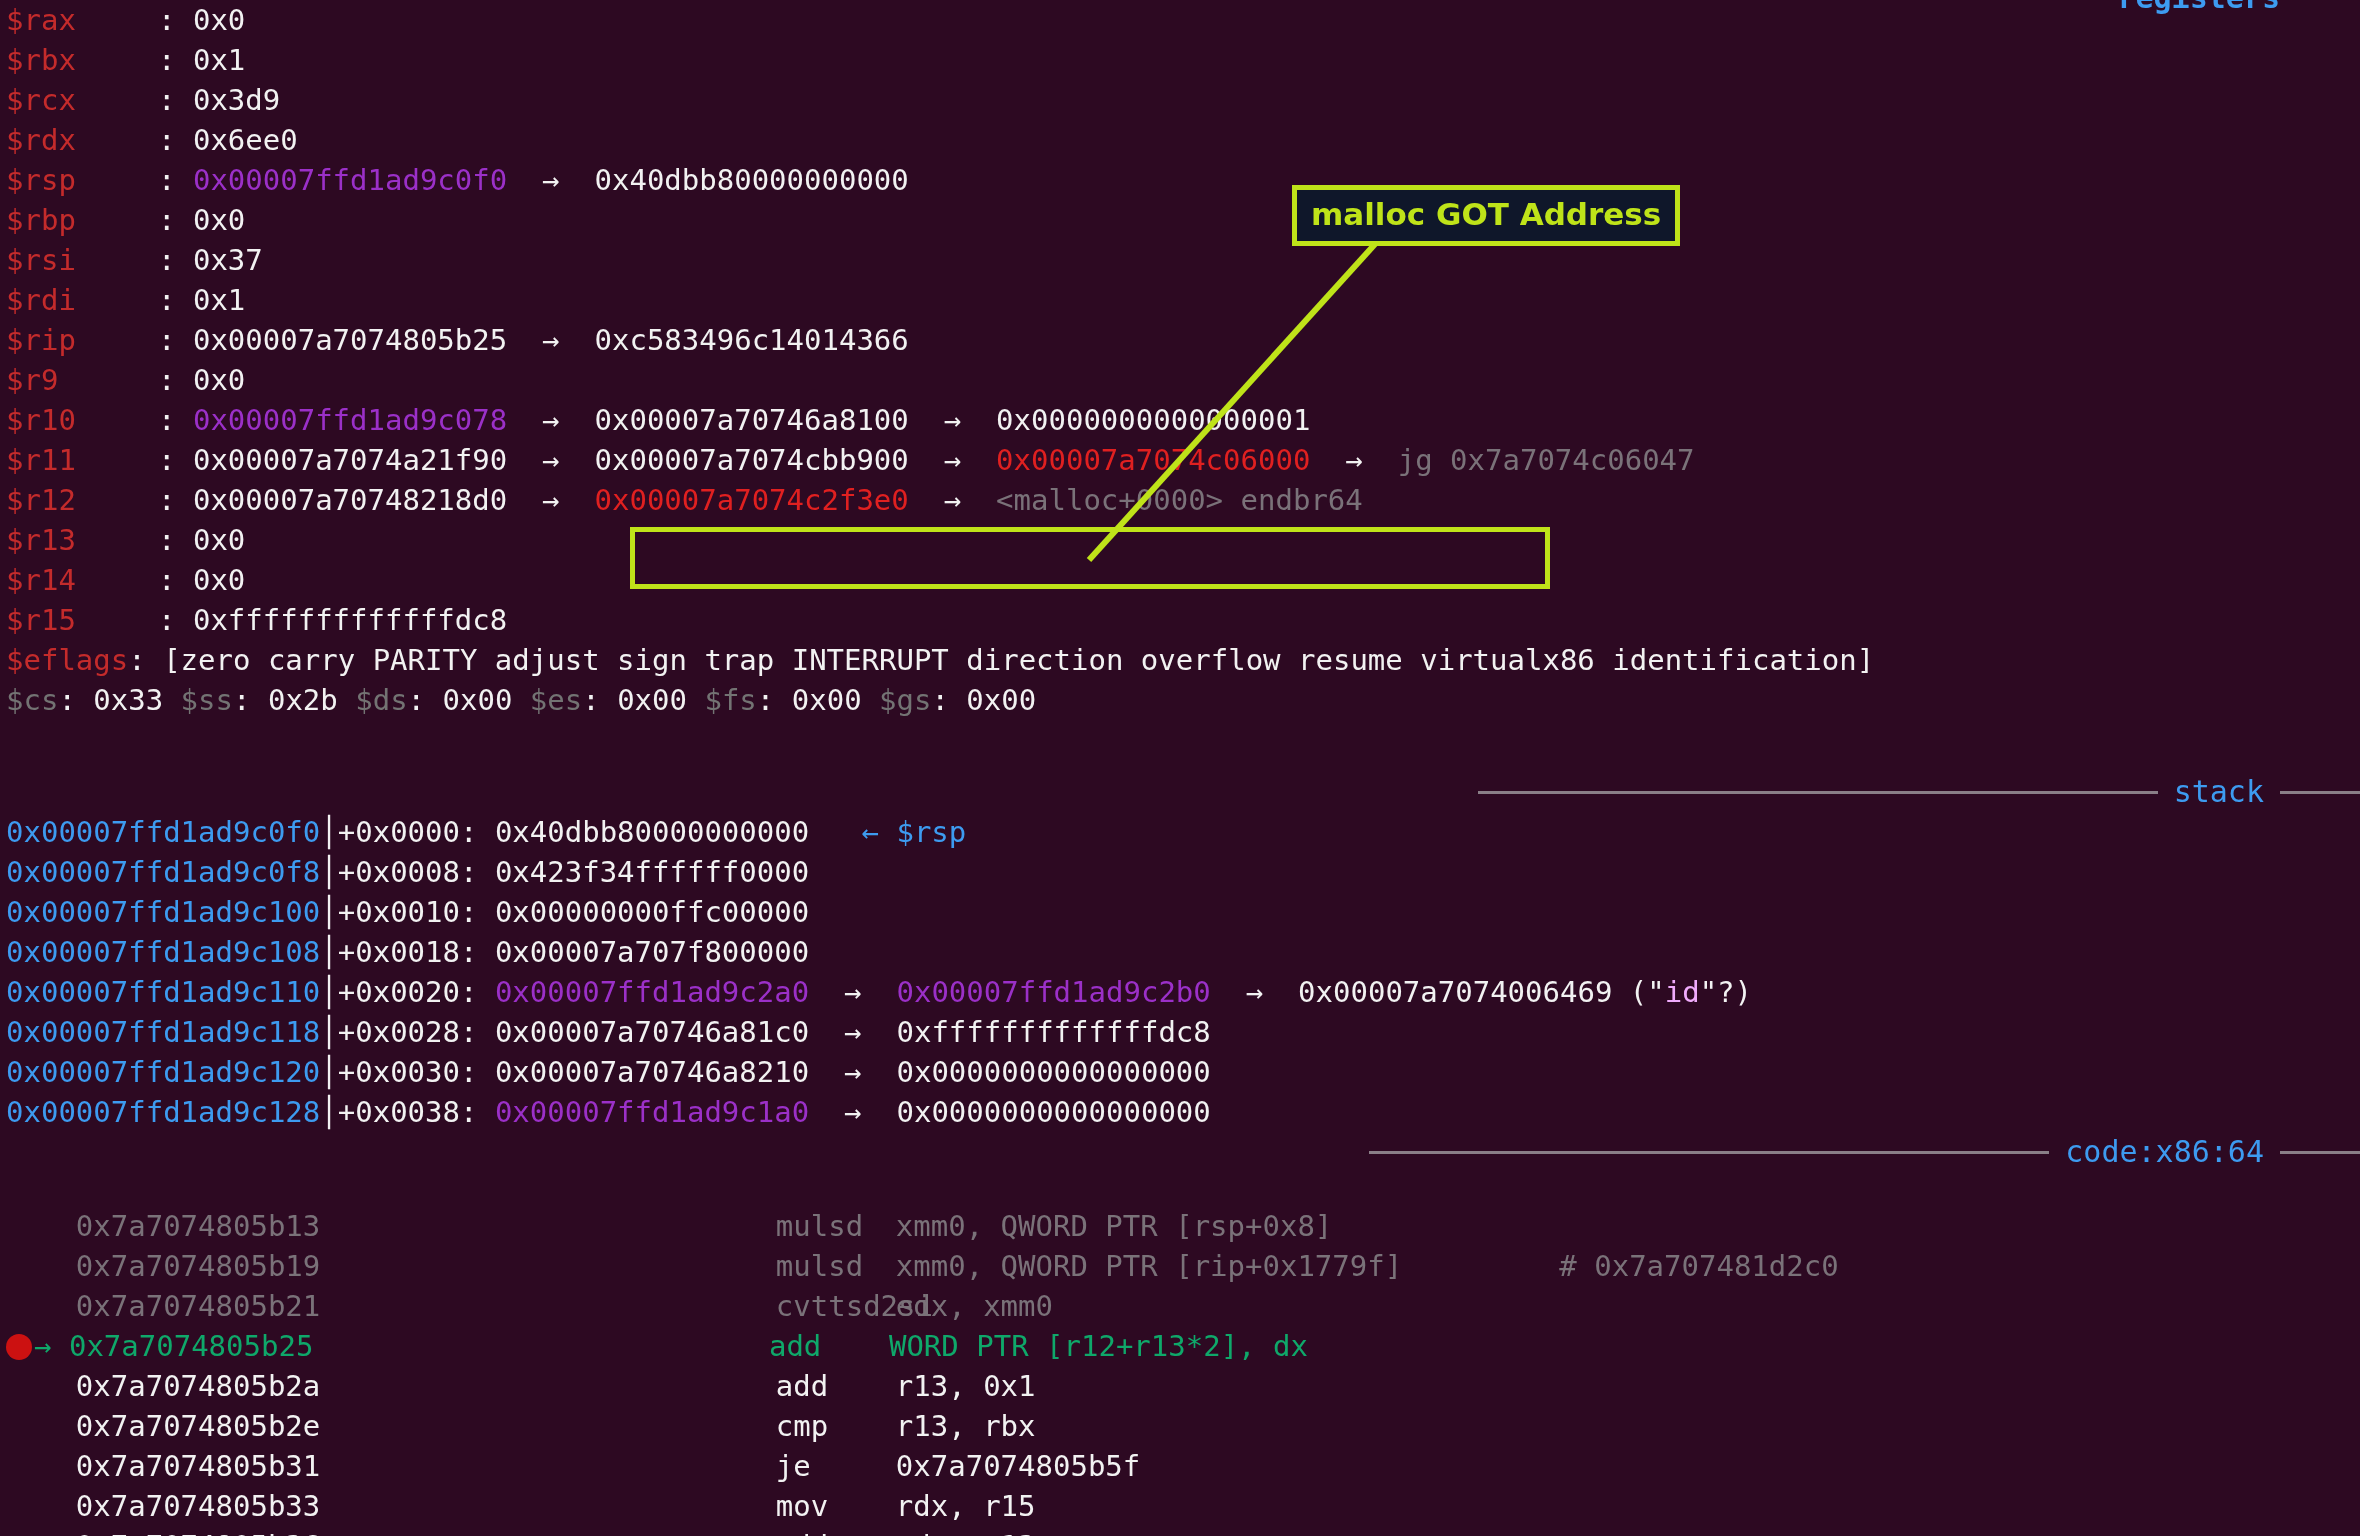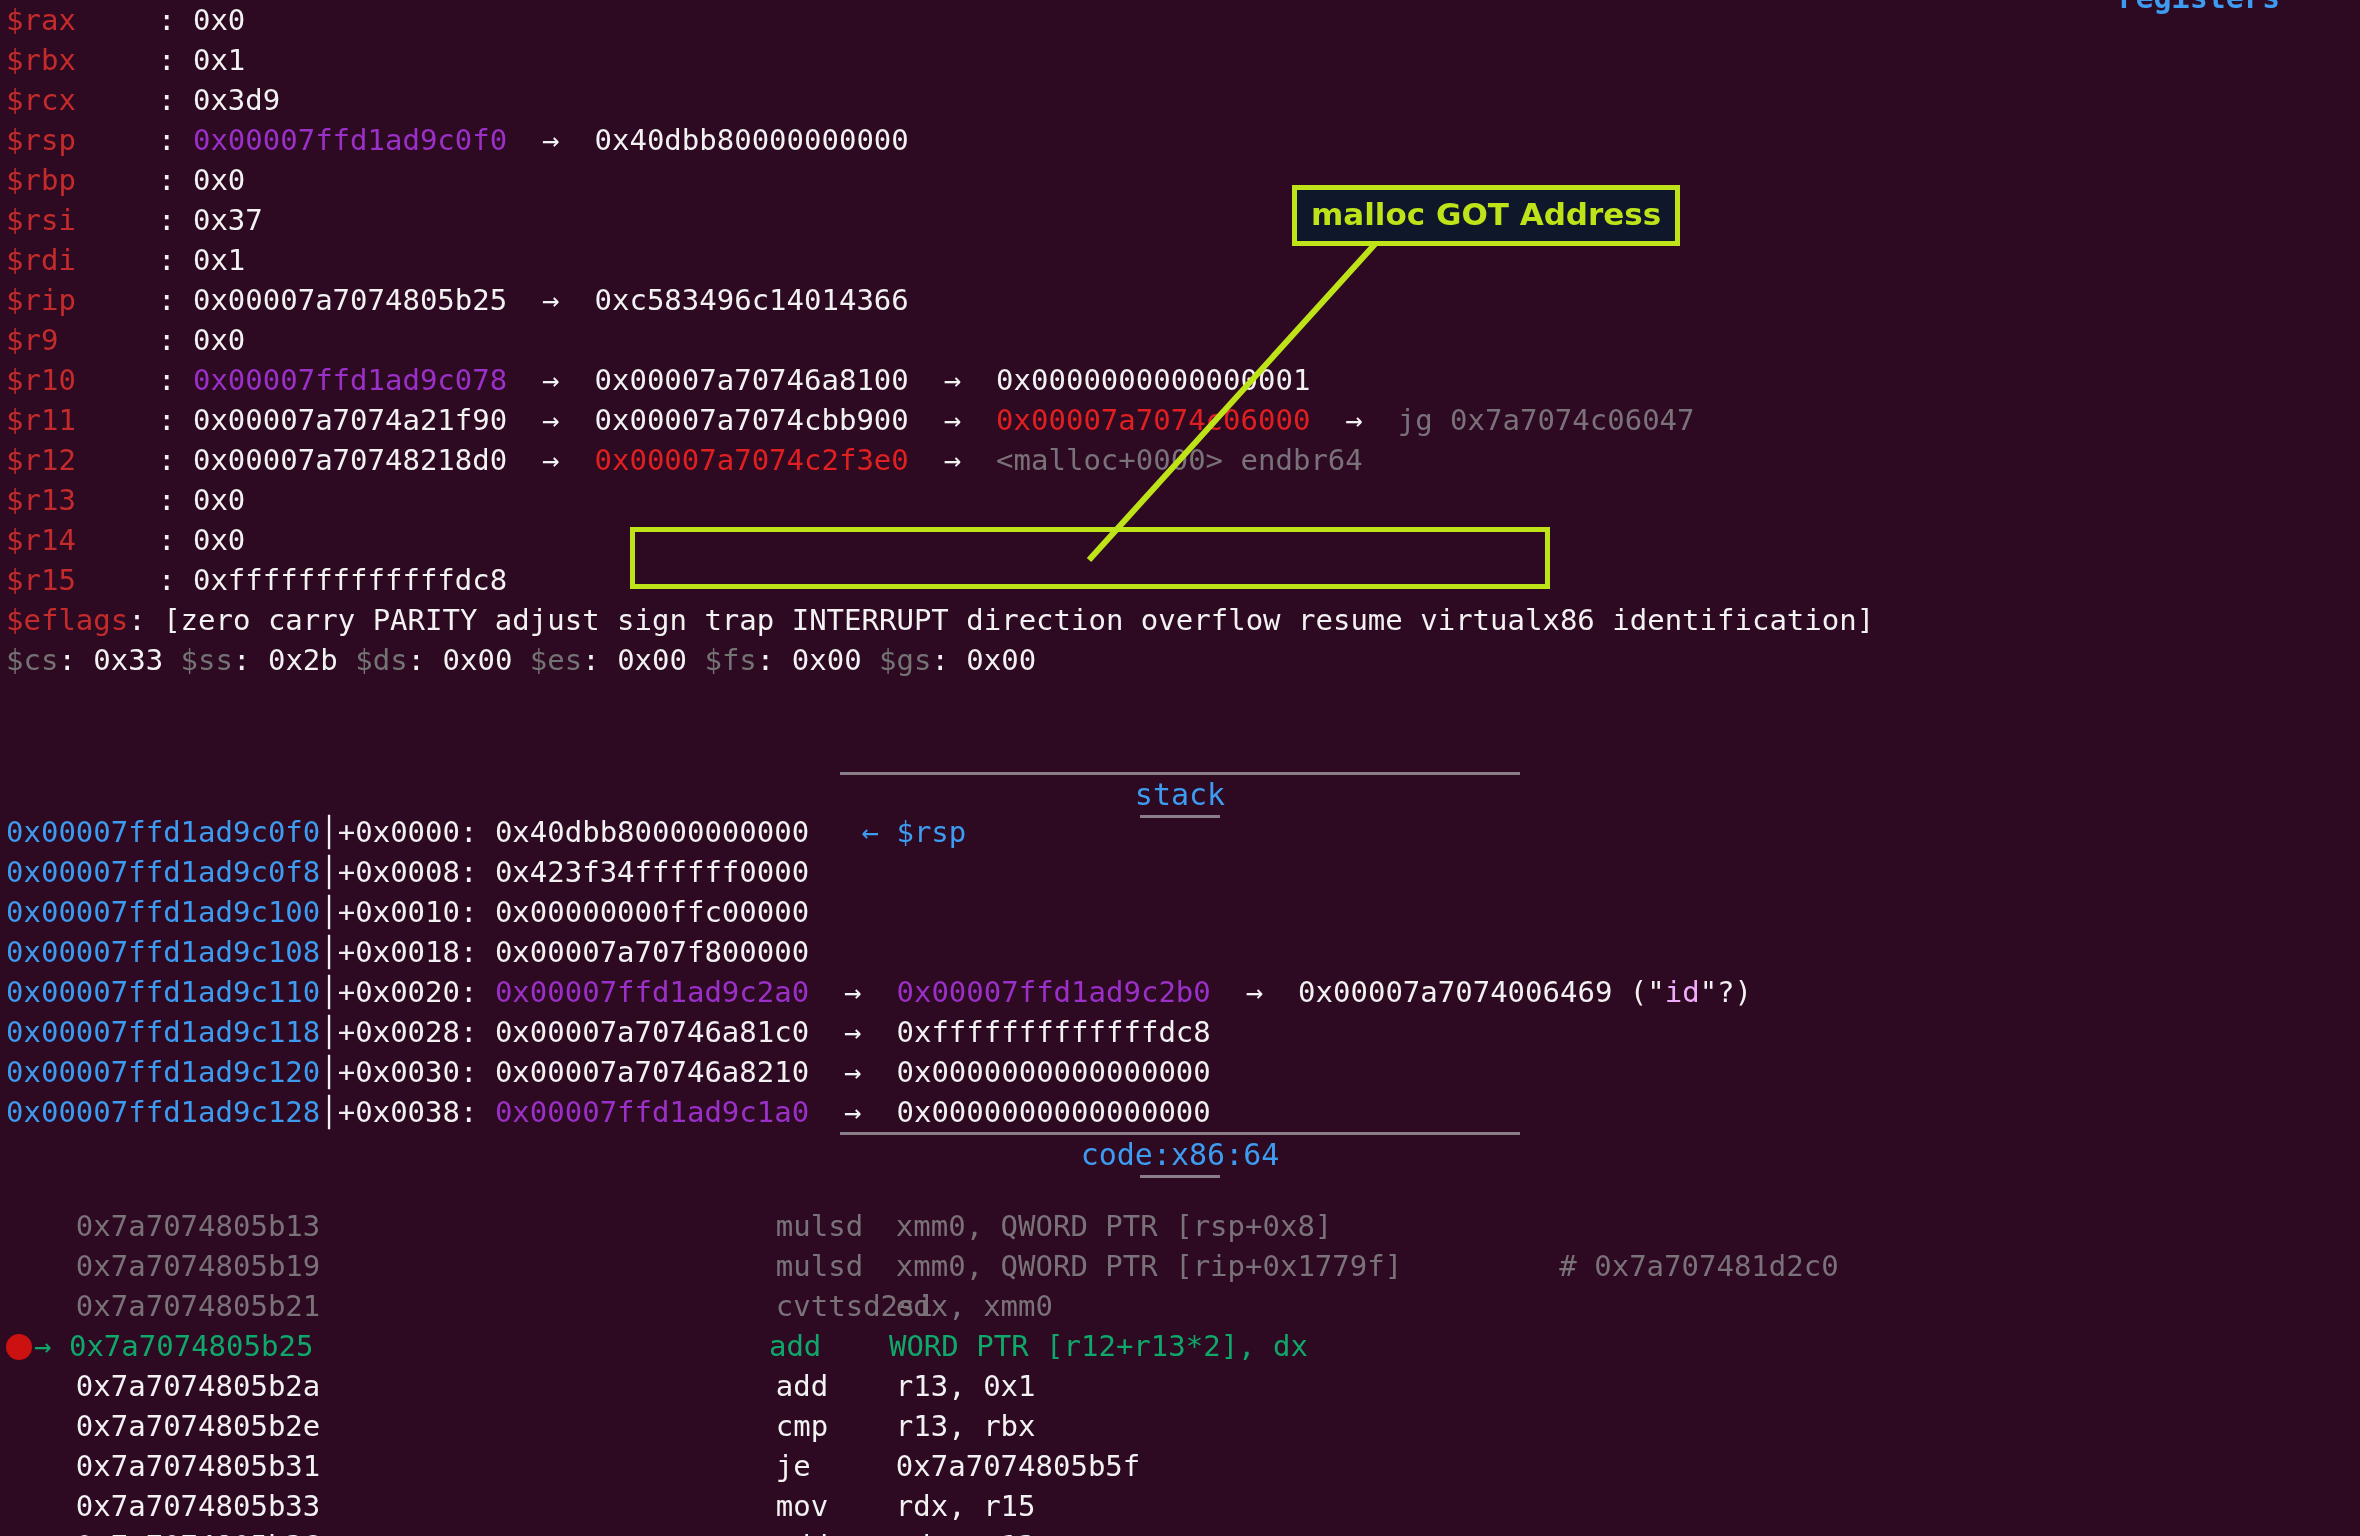--- a/index.html
+++ b/index.html
@@ -37,21 +37,21 @@
     text-align: right; padding-right: 80px;
     color: #3d9bf0; font-weight: bold; font-size: 30px;
   }
   .regs { position: absolute; left: 6px; top: 0px; }
   .regline { height: 40px; white-space: pre; }
   .rname { display: inline-block; width: 152px; }
 
   
   .sep {
     position: absolute; left: 0; width: 2360px; height: 40px;
-    display: flex; align-items: center; white-space: pre; flex-direction: column;
+    display: flex; align-items: center; white-space: pre;
   }
   .sep .line-l { flex: 0 0 auto; height: 3px; background: #8a7f88; }
   .sep .line-r { flex: 0 0 auto; height: 3px; background: #8a7f88; }
   .sep .ttl { color: #3d9bf0; padding: 0 16px; font-size: 30px; }
   .sep .spacer { flex: 1 1 auto; }
 
   
   .stack { position: absolute; left: 6px; top: 812px; }
   .stkline { height: 40px; white-space: pre; }
   .stkaddr { color: #3d9bf0; }
@@ -90,20 +90,21 @@
 <body>
 
 <div class="screen">
 
   <div class="hdr-top">registers</div>
 
   <div class="regs" id="regs-pane">
       <div class="regline"><span class="c-reg rname">$rax</span><span class="c-white">: </span><span class="c-val">0x0</span></div>
       <div class="regline"><span class="c-reg rname">$rbx</span><span class="c-white">: </span><span class="c-val">0x1</span></div>
       <div class="regline"><span class="c-reg rname">$rcx</span><span class="c-white">: </span><span class="c-val">0x3d9</span></div>
+      <div class="regline"><span class="c-reg rname">$rdx</span><span class="c-white">: </span><span class="c-val">0x6ee0</span></div>
       <div class="regline"><span class="c-reg rname">$rsp</span><span class="c-white">: </span><span class="c-ptr">0x00007ffd1ad9c0f0</span><span class="arrow">  →  </span><span class="c-val">0x40dbb80000000000</span></div>
       <div class="regline"><span class="c-reg rname">$rbp</span><span class="c-white">: </span><span class="c-val">0x0</span></div>
       <div class="regline"><span class="c-reg rname">$rsi</span><span class="c-white">: </span><span class="c-val">0x37</span></div>
       <div class="regline"><span class="c-reg rname">$rdi</span><span class="c-white">: </span><span class="c-val">0x1</span></div>
       <div class="regline"><span class="c-reg rname">$rip</span><span class="c-white">: </span><span class="c-val">0x00007a7074805b25</span><span class="arrow">  →  </span><span class="c-val">0xc583496c14014366</span></div>
       <div class="regline"><span class="c-reg rname">$r9</span><span class="c-white">: </span><span class="c-val">0x0</span></div>
       <div class="regline"><span class="c-reg rname">$r10</span><span class="c-white">: </span><span class="c-ptr">0x00007ffd1ad9c078</span><span class="arrow">  →  </span><span class="c-val">0x00007a70746a8100</span><span class="arrow">  →  </span><span class="c-val">0x0000000000000001</span></div>
       <div class="regline"><span class="c-reg rname">$r11</span><span class="c-white">: </span><span class="c-val">0x00007a7074a21f90</span><span class="arrow">  →  </span><span class="c-val">0x00007a7074cbb900</span><span class="arrow">  →  </span><span class="c-red">0x00007a7074c06000</span><span class="arrow">  →  </span><span class="c-gray">jg 0x7a7074c06047</span></div>
       <div class="regline"><span class="c-reg rname">$r12</span><span class="c-white">: </span><span class="c-val">0x00007a70748218d0</span><span class="arrow">  →  </span><span class="c-red">0x00007a7074c2f3e0</span><span class="arrow">  →  </span><span class="c-gray">&lt;malloc+0000&gt; endbr64</span></div>
       <div class="regline"><span class="c-reg rname">$r13</span><span class="c-white">: </span><span class="c-val">0x0</span></div>

